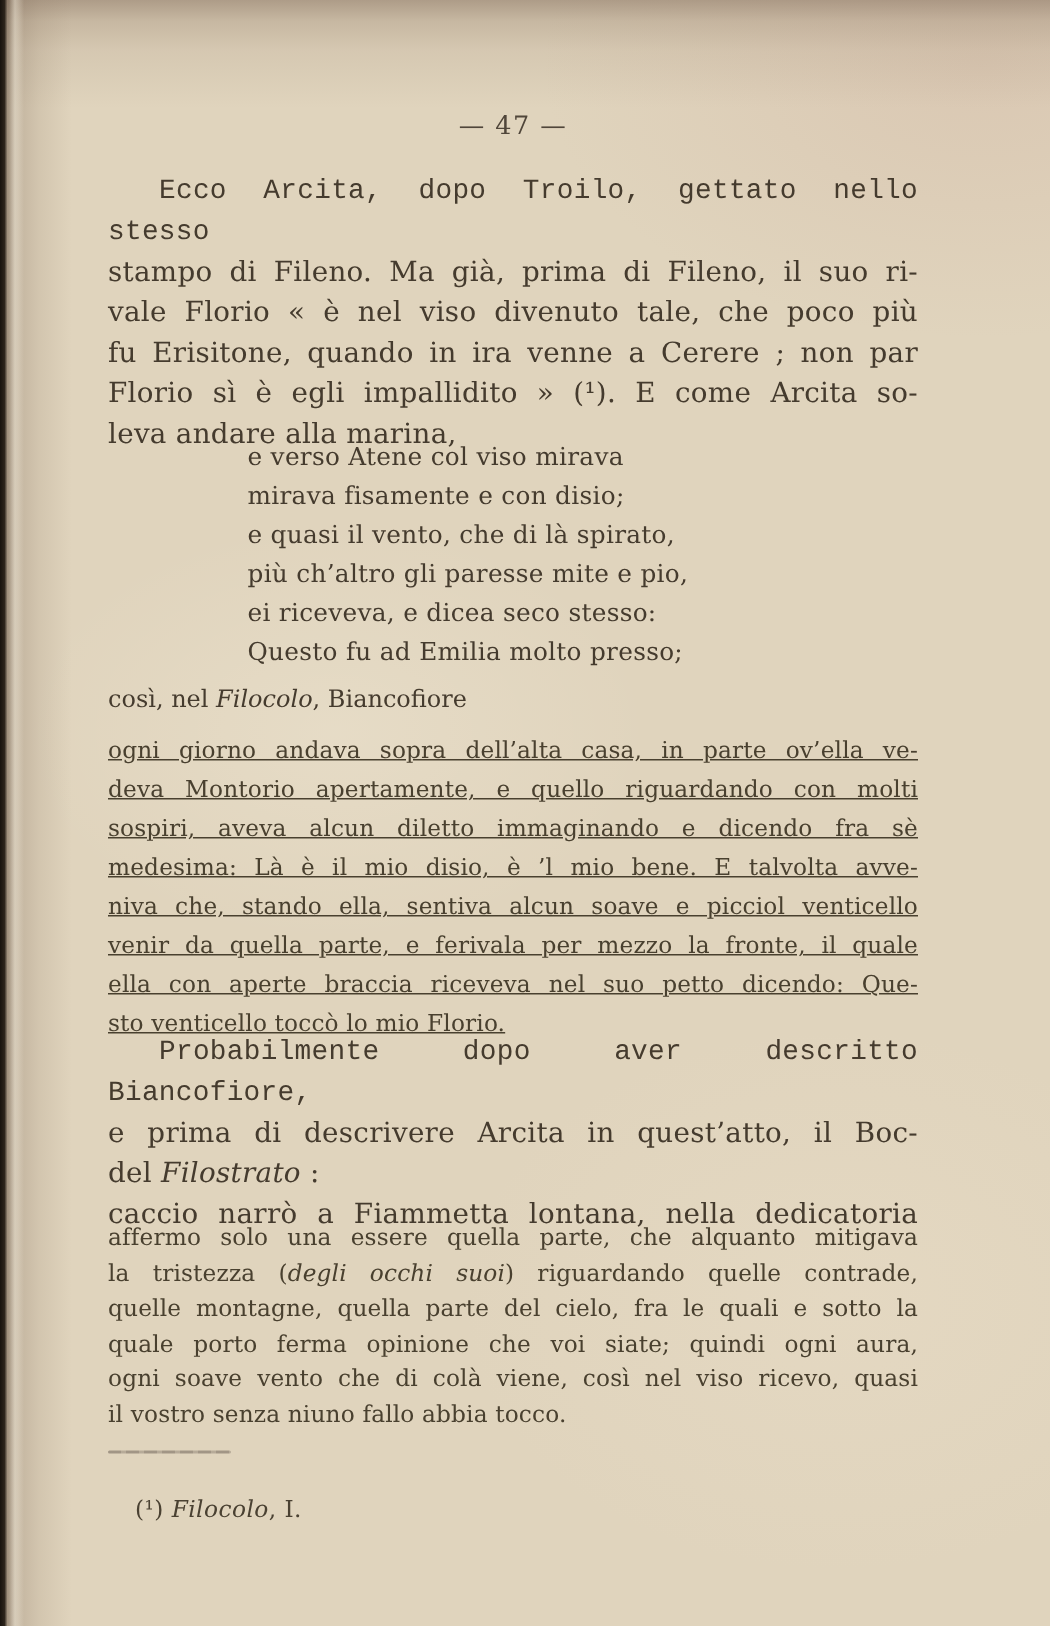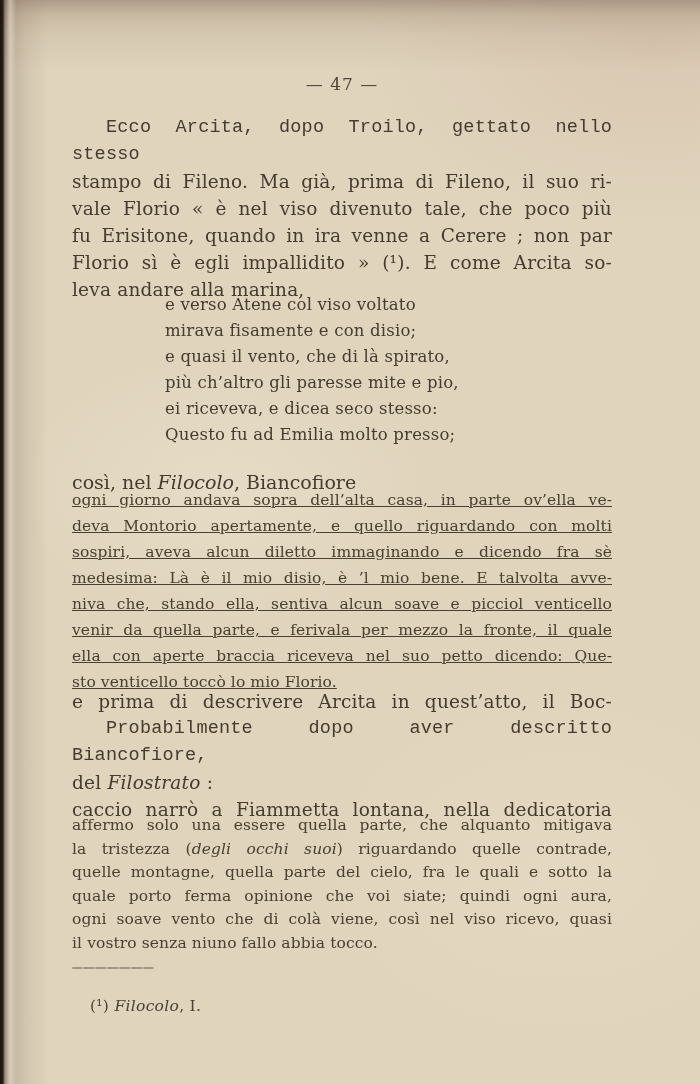--- a/index.html
+++ b/index.html
@@ -47,21 +47,21 @@
   .line { display: block; text-align: justify; text-align-last: justify; white-space: normal; }
   .line.open { text-indent: 34px; font-family: Liberation Mono, monospace; }
   .line.last { text-align: left; text-align-last: left; }
 
   .verse-block {
     top: 292px; left: 93px; width: 400px;
     font-size: 16.5px; line-height: 26px; letter-spacing: 0.2px;
   }
   .verse-line { display: block; text-align: left; }
 
-  .cosi-line { top: 471px; font-size: 19px; }
+  .cosi-line { top: 456px; font-size: 16px; }
   .italic { font-style: italic; }
 
   .p1 { top: 114px; }
   .q1 { top: 487px; text-decoration: underline; }
   .p2 { top: 688px; }
   .q2 { top: 814px; }
 
   .footnote-rule {
     position: absolute;
     left: 72px; top: 967px;
@@ -86,21 +86,21 @@
     <div class="block main-text p1">
       <span class="line open">Ecco Arcita, dopo Troilo, gettato nello stesso</span>
       <span class="line">stampo di Fileno. Ma già, prima di Fileno, il suo ri-</span>
       <span class="line">vale Florio « è nel viso divenuto tale, che poco più</span>
       <span class="line">fu Erisitone, quando in ira venne a Cerere ; non par</span>
       <span class="line">Florio sì è egli impallidito » (¹). E come Arcita so-</span>
       <span class="line last">leva andare alla marina,</span>
     </div>
 
     <div class="block verse-block">
-      <span class="verse-line">e verso Atene col viso voltato</span>
+      <span class="verse-line">e verso Atene col viso mirava</span>
       <span class="verse-line">mirava fisamente e con disio;</span>
       <span class="verse-line">e quasi il vento, che di là spirato,</span>
       <span class="verse-line">più ch’altro gli paresse mite e pio,</span>
       <span class="verse-line">ei riceveva, e dicea seco stesso:</span>
       <span class="verse-line">Questo fu ad Emilia molto presso;</span>
     </div>
 
     <div class="block cosi-line">
       <span>così, nel </span><span class="italic">Filocolo</span><span>, Biancofiore</span>
     </div>
@@ -110,22 +110,22 @@
       <span class="line">deva Montorio apertamente, e quello riguardando con molti</span>
       <span class="line">sospiri, aveva alcun diletto immaginando e dicendo fra sè</span>
       <span class="line">medesima: Là è il mio disio, è ’l mio bene. E talvolta avve-</span>
       <span class="line">niva che, stando ella, sentiva alcun soave e picciol venticello</span>
       <span class="line">venir da quella parte, e ferivala per mezzo la fronte, il quale</span>
       <span class="line">ella con aperte braccia riceveva nel suo petto dicendo: Que-</span>
       <span class="line last">sto venticello toccò lo mio Florio.</span>
     </div>
 
     <div class="block main-text p2">
+      <span class="line open">Probabilmente dopo aver descritto Biancofiore,</span>
       <span class="line">e prima di descrivere Arcita in quest’atto, il Boc-</span>
-      <span class="line open">Probabilmente dopo aver descritto Biancofiore,</span>
       <span class="line last"><span>del </span><span class="italic">Filostrato</span><span> :</span></span>
       <span class="line">caccio narrò a Fiammetta lontana, nella dedicatoria</span>
     </div>
 
     <div class="block quote-text quote-tight q2">
       <span class="line">affermo solo una essere quella parte, che alquanto mitigava</span>
       <span class="line"><span>la tristezza (</span><span class="italic">degli occhi suoi</span><span>) riguardando quelle contrade,</span></span>
       <span class="line">quelle montagne, quella parte del cielo, fra le quali e sotto la</span>
       <span class="line">quale porto ferma opinione che voi siate; quindi ogni aura,</span>
       <span class="line">ogni soave vento che di colà viene, così nel viso ricevo, quasi</span>

